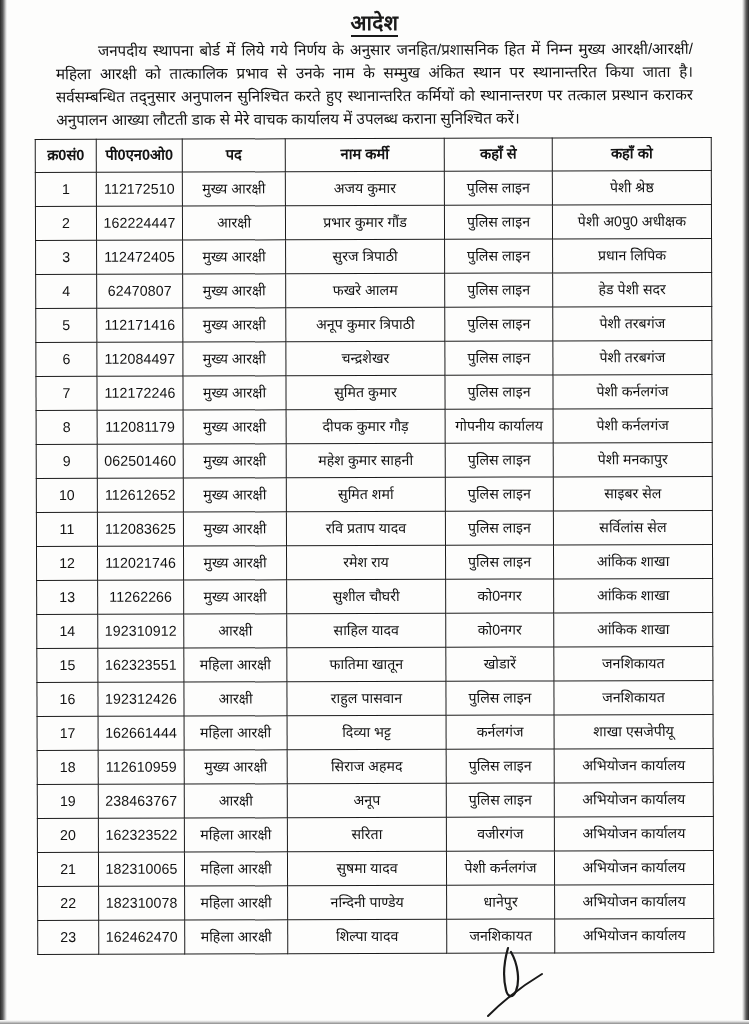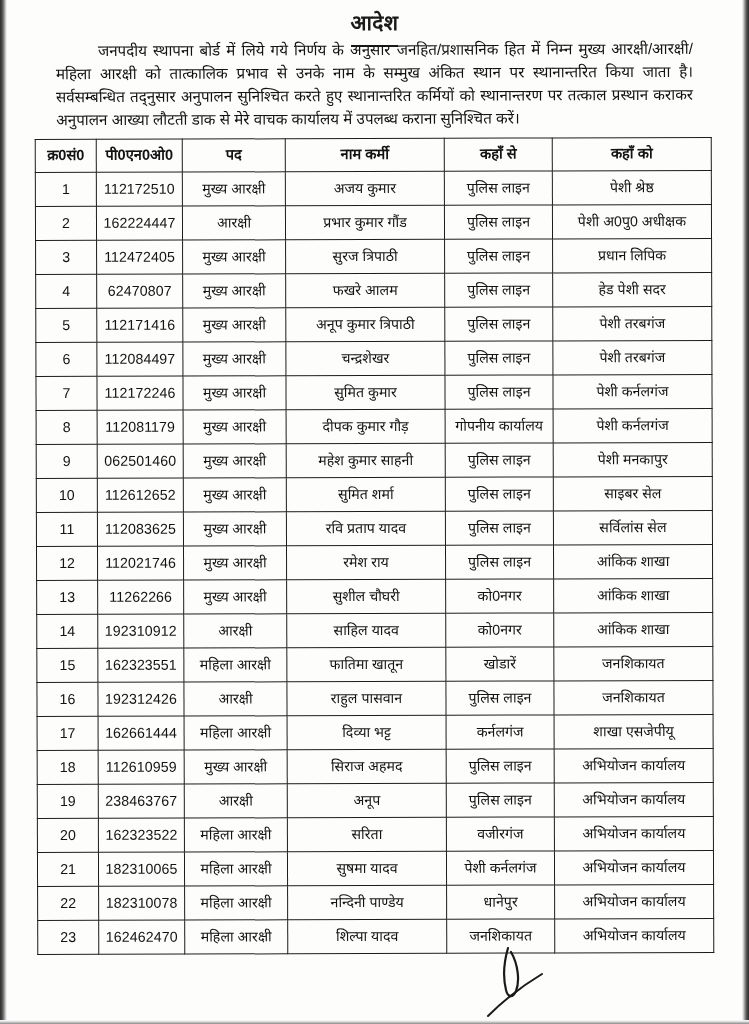--- a/index.html
+++ b/index.html
@@ -57,21 +57,21 @@
   .doc-title {
     text-align: center;
     font-size: 21px;
     font-weight: bold;
     color: #1a1a1a;
     margin: 8px 0 2px 0;
     letter-spacing: 0.3px;
   }
   .doc-title span {
     border-bottom: 2px solid #1a1a1a;
-    padding-bottom: 11px;
+    padding-bottom: 1px;
   }
 
   
   .doc-body {
     font-size: 15.2px;
     line-height: 1.52;
     color: #131313;
     text-align: justify;
     text-justify: inter-word;
     margin: 2px 48px 8px 48px;

